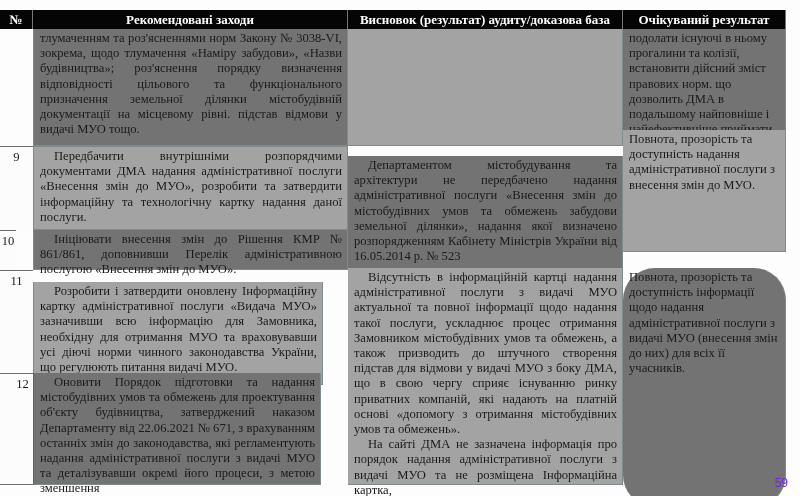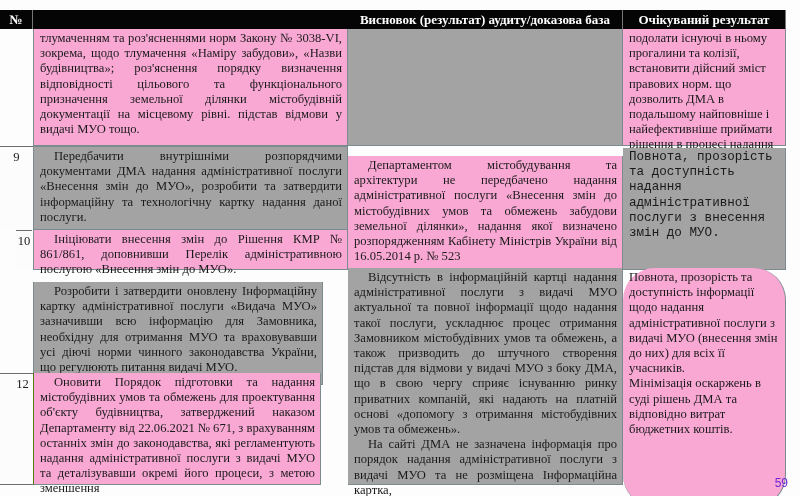--- a/index.html
+++ b/index.html
@@ -23,21 +23,21 @@
       box-sizing: border-box;
     }
     .cell {
       position: absolute; box-sizing: border-box;
       font-size: 12.6px; line-height: 15.2px;
       padding: 2px 5px 2px 6px;
       text-align: justify;
       border-right: 1px solid #7c8b8e;
       border-bottom: 1px solid #7c8b8e;
     }
-    .cyan { background: #f9a8d4; }
+    .cyan { background: #737373; }
     .white { background: #a3a3a3; }
     .num {
       position: absolute; box-sizing: border-box;
       font-size: 12.6px; line-height: 15px;
       text-align: center; padding-top: 3px;
       border-top: 1px solid #6d6d6d;
       background: #fcfcfc;
     }
     .indent { text-indent: 14px; }
     .left { text-align: left; }
@@ -48,34 +48,36 @@
       font-size: 12px; text-align: right; color: #6d28d9;
     }
   </style>
 </head>
 <body>
 
 <div class="page">
 
   <div class="hdr">
     <div class="hdr-cell" style="left:0;width:33px;">№</div>
+    <div class="hdr-cell" style="left:33px;width:315px;">Рекомендовані заходи</div>
     <div class="hdr-cell" style="left:348px;width:275px;">Висновок (результат) аудиту/доказова база</div>
     <div class="hdr-cell" style="left:623px;width:163px;">Очікуваний результат</div>
   </div>
 
   <div class="cell cyan" style="left:33px;top:29px;width:315px;height:117px;border-left:1px solid #7c8b8e;">
     <p class="p">тлумаченням та роз'ясненнями норм Закону № 3038-VI, зокрема, щодо тлумачення «Наміру забудови», «Назви будівництва»; роз'яснення порядку визначення відповідності цільового та функціонального призначення земельної ділянки містобудівній документації на місцевому рівні. підстав відмови у видачі МУО тощо.</p>
   </div>
   <div class="cell white" style="left:348px;top:29px;width:275px;height:117px;border-bottom:1px solid #7c8b8e;"></div>
   <div class="cell cyan left" style="left:623px;top:29px;width:163px;height:117px;">
     <p class="p">подолати існуючі в ньому прогалини та колізії, встановити дійсний зміст правових норм. що дозволить ДМА в подальшому найповніше і найефективніше приймати рішення в процесі надання МУО.</p>
   </div>
 
   <div class="num" style="left:0;top:146px;width:33px;height:84px;">9</div>
-  <div class="num" style="left:0;top:230px;width:16px;height:40px;margin-left:16px;">10</div>
+  <div class="num" style="left:0;top:230px;width:16px;height:40px;">10</div>
+  <div class="num" style="left:0;top:270px;width:33px;height:103px;">11</div>
   <div class="num" style="left:0;top:373px;width:33px;height:112px;border-bottom:1px solid #6d6d6d;padding-left:12px;">12</div>
 
   <div class="cell white indent" style="left:33px;top:146px;width:315px;height:84px;border-left:1px solid #7c8b8e;border-top:1px solid #7c8b8e;">
     <p class="p">Передбачити внутрішніми розпорядчими документами ДМА надання адміністративної послуги «Внесення змін до МУО», розробити та затвердити інформаційну та технологічну картку надання даної послуги.</p>
   </div>
 
   <div class="cell cyan indent" style="left:33px;top:230px;width:315px;height:40px;border-left:1px solid #7c8b8e;">
     <p class="p">Ініціювати внесення змін до Рішення КМР № 861/861, доповнивши Перелік адміністративною послугою «Внесення змін до МУО».</p>
   </div>
 
@@ -84,29 +86,28 @@
   </div>
 
   <div class="cell cyan indent" style="left:33px;top:373px;width:288px;height:112px;border-left:1px solid #4d7c0f;">
     <p class="p">Оновити Порядок підготовки та надання містобудівних умов та обмежень для проектування об'єкту будівництва, затверджений наказом Департаменту від 22.06.2021 № 671, з врахуванням останніх змін до законодавства, які регламентують надання адміністративної послуги з видачі МУО та деталізувавши окремі його процеси, з метою зменшення</p>
   </div>
 
   <div class="cell cyan indent" style="left:348px;top:146px;width:275px;height:122px;margin-top:10px;">
     <p class="p">Департаментом містобудування та архітектури не передбачено надання адміністративної послуги «Внесення змін до містобудівних умов та обмежень забудови земельної ділянки», надання якої визначено розпорядженням Кабінету Міністрів України від 16.05.2014 р. № 523</p>
   </div>
 
-  <div class="cell white left" style="left:623px;top:148px;width:163px;height:122px;font-family:Liberation Mono, monospace;">
+  <div class="cell white left" style="left:623px;top:130px;width:163px;height:122px;">
     <p class="p">Повнота, прозорість та доступність надання адміністративної послуги з внесення змін до МУО.</p>
   </div>
 
   <div class="cell white" style="left:348px;top:268px;width:275px;height:217px;">
     <p class="p indent">Відсутність в інформаційній картці надання адміністративної послуги з видачі МУО актуальної та повної інформації щодо надання такої послуги, ускладнює процес отримання Замовником містобудівних умов та обмежень, а також призводить до штучного створення підстав для відмови у видачі МУО з боку ДМА, що в свою чергу сприяє існуванню ринку приватних компаній, які надають на платній основі «допомогу з отримання містобудівних умов та обмежень».</p>
     <p class="p indent">На сайті ДМА не зазначена інформація про порядок надання адміністративної послуги з видачі МУО та не розміщена Інформаційна картка,</p>
   </div>
 
   <div class="cell cyan left" style="left:623px;top:268px;width:163px;height:239px;border-radius:32px;">
     <p class="p">Повнота, прозорість та доступність інформації щодо надання адміністративної послуги з видачі МУО (внесення змін до них) для всіх її учасників.</p>
-    <p class="p">Мінімізація оскаржень в суді рішень ДМА та відповідно витрат бюджетних коштів.</p>
   </div>
 
   <div class="pagenum">59</div>
 
 </div>
 
 </body></html>

